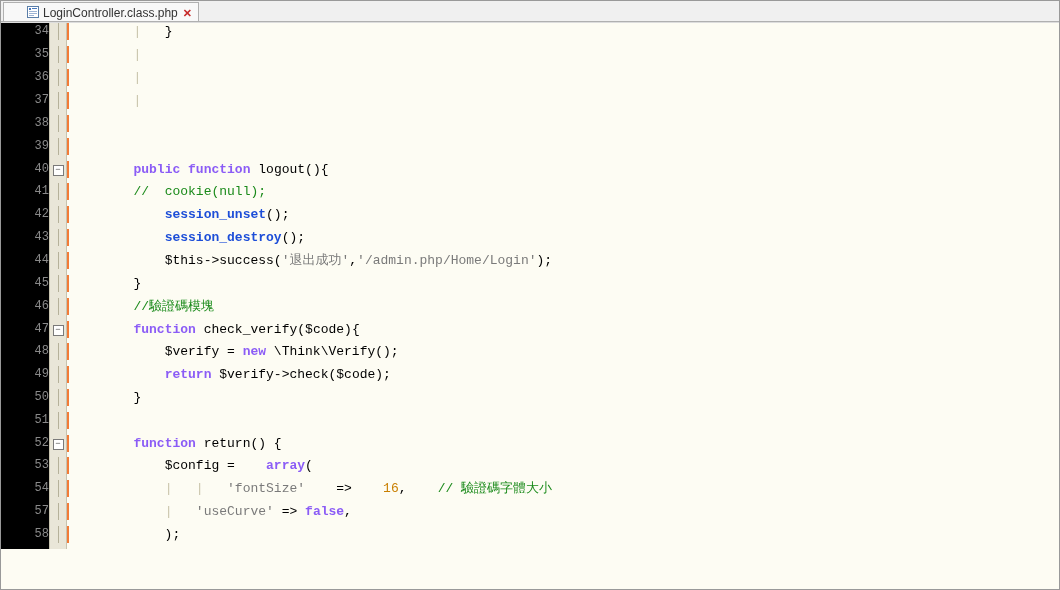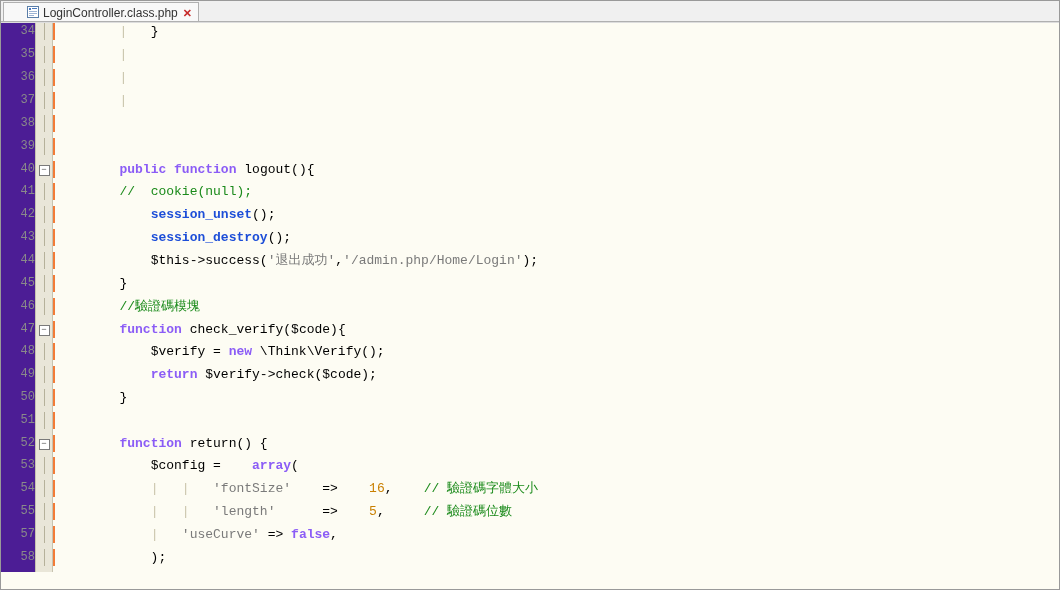--- a/index.html
+++ b/index.html
@@ -8,21 +8,21 @@
 .tabbar{height:21px;background:#f0f0f0;border-bottom:1px solid #b0b0b0;display:flex;align-items:flex-end;padding-left:2px;box-sizing:border-box;}
 .tab{display:flex;background:#f8f8f8;border:1px solid #b0b0b0;border-bottom:none;padding:2px 4px 2px 22px;font-family:"SimSun","Arial";font-size:12px;color:#333;height:19px;box-sizing:border-box;gap:3px;}
 .tab .file-icon{display:inline-block;}
 .tab .file-icon svg{display:block;}
 .tab .label{white-space:pre;}
 .tab .close{color:#c62828;font-weight:bold;font-size:11px;padding:0 2px;}
 
 .editor-wrap{flex:1;background:#fdfcf3;border-top:1px solid #ddd;position:relative;overflow:hidden;}
 .editor-table{border-collapse:collapse;width:100%;}
 .editor-table td{vertical-align:top;padding:0;}
-.gutter{width:34px;text-align:right;color:#8a8a8a;background:#4c1d95;border-right:1px solid #c7c3af;padding-right:4px;font-family:"Courier New",monospace;font-size:12px;user-select:none;}
+.gutter{width:48px;text-align:right;color:#8a8a8a;background:#000000;border-right:1px solid #c7c3af;padding-right:4px;font-family:"Courier New",monospace;font-size:12px;user-select:none;}
 .fold{width:16px;background:#e9e6d8;border-right:1px solid #c7c3af;text-align:center;color:#6d6d6d;font-size:10px;user-select:none;}
 .fold .box{display:inline-block;width:9px;height:9px;line-height:7px;border:1px solid #7a7a7a;background:#fff;font-size:9px;font-family:Arial;text-align:center;color:#555;}
 .fold .vline{display:inline-block;width:0;height:17px;border-left:1px solid #b5b19a;}
 .marginbar{width:4px;background:#fdfcf3;}
 .redline{display:inline-block;width:2px;height:17px;background:#f27b37;}
 .code{padding-left:6px;white-space:pre;font-family:"Courier New",Consolas,monospace;font-size:13px;color:#000;}
 .guide{color:#c9c4aa;}
 .kw{color:#8b5cf6;font-weight:bold;}
 .fn{color:#000;}
 .str{color:#7a7a7a;}
@@ -177,26 +177,20 @@
             <td class="marginbar"><span class="redline"></span></td>
             <td class="code">            <span class="var">$config</span> =    <span class="kw">array</span>(</td>
           </tr>
           <tr>
             <td class="gutter">54</td>
             <td class="fold"><span class="vline"></span></td>
             <td class="marginbar"><span class="redline"></span></td>
             <td class="code">            <span class="guide">|   |</span>   <span class="str">'fontSize'</span>    =&gt;    <span class="num">16</span>,    <span class="cmt">// 驗證碼字體大小</span></td>
           </tr>
           <tr>
-            <td class="gutter">55</td>
-            <td class="fold"><span class="vline"></span></td>
-            <td class="marginbar"><span class="redline"></span></td>
-            <td class="code">            <span class="guide">|   |</span>   <span class="str">'length'</span>      =&gt;    <span class="num">5</span>,     <span class="cmt">// 驗證碼位數</span></td>
-          </tr>
-          <tr>
             <td class="gutter">57</td>
             <td class="fold"><span class="vline"></span></td>
             <td class="marginbar"><span class="redline"></span></td>
             <td class="code">            <span class="guide">|   </span><span class="str">'useCurve'</span> =&gt; <span class="kw">false</span>,</td>
           </tr>
           <tr>
             <td class="gutter">58</td>
             <td class="fold"><span class="vline"></span></td>
             <td class="marginbar"><span class="redline"></span></td>
             <td class="code">            );</td>

